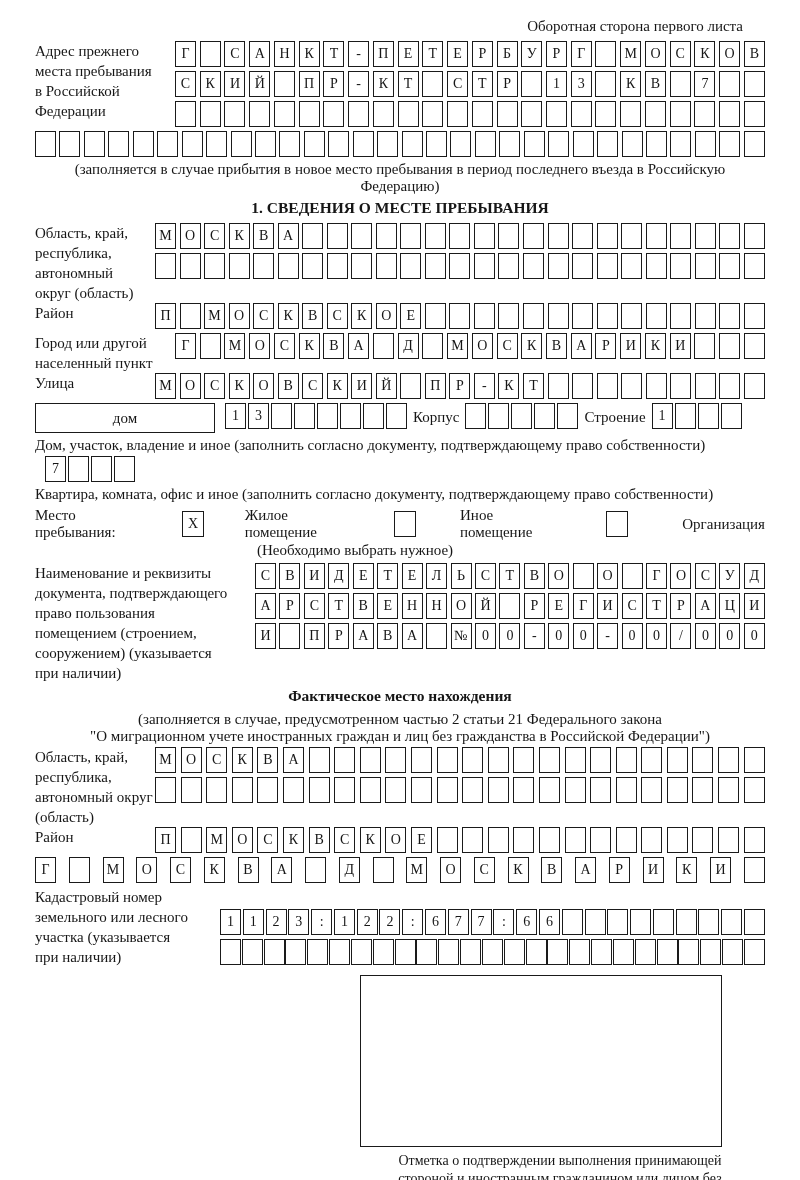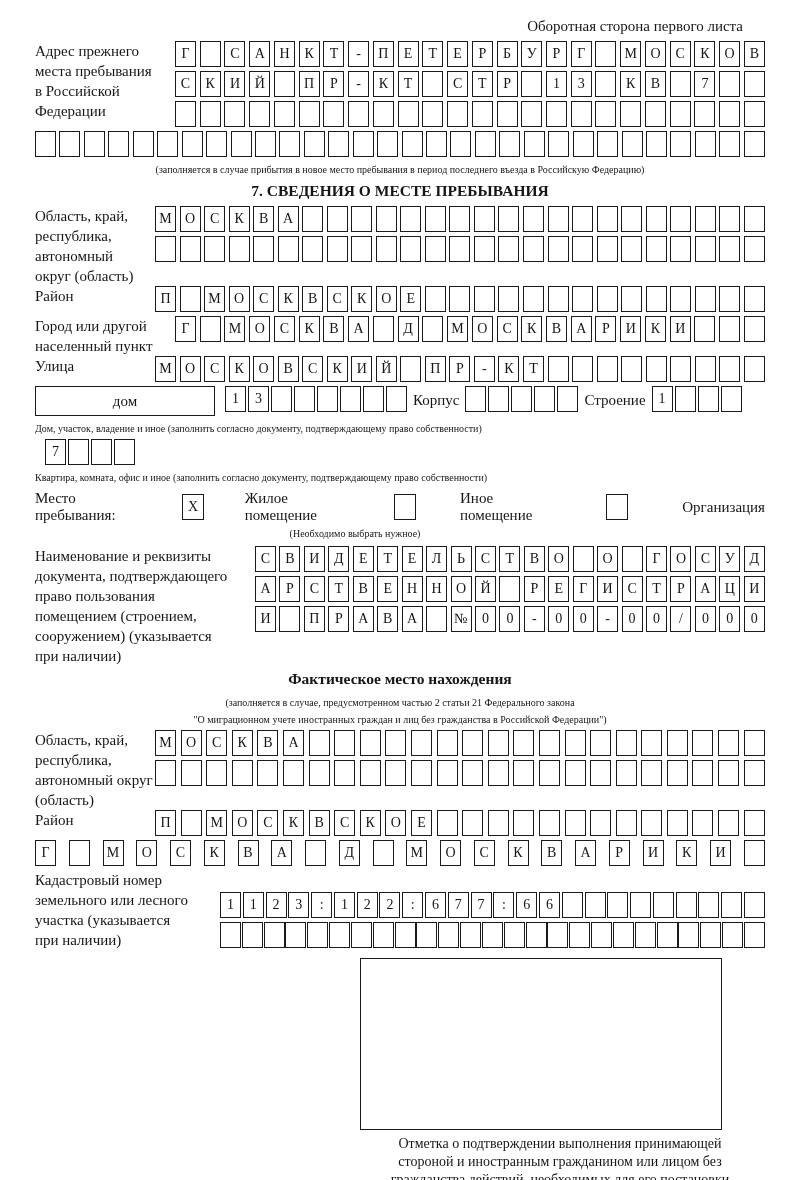--- a/index.html
+++ b/index.html
@@ -14,21 +14,21 @@
   .rows{flex:1;min-width:0;}
 
   .cells{display:flex;justify-content:space-between;margin-bottom:4px;}
   .cell{box-sizing:border-box;width:21px;height:26px;border:1.6px solid #1a1a1a;
         display:flex;align-items:center;justify-content:center;
         font-size:14px;line-height:1;flex-shrink:0;background:#fff;}
   .inline-cells{display:flex;gap:2px;}
 
   .w140{width:140px;} .w120{width:120px;} .w220{width:220px;} .w195{width:195px;} .w185{width:185px;}
 
-  .note{font-size:10px;line-height:17px;}
+  .note{font-size:15px;line-height:17px;}
   .center{text-align:center;}
   .heading{font-weight:bold;font-size:15.5px;text-align:center;margin:4px 0 6px 0;}
 
   .wide-box{box-sizing:border-box;border:1.8px solid #1a1a1a;height:30px;
         display:flex;align-items:center;justify-content:center;font-size:15px;flex-shrink:0;}
   .mini-label{font-size:15px;line-height:28px;padding:0 6px;flex-shrink:0;}
   .dom-row{display:flex;align-items:flex-start;margin-bottom:4px;}
 
   .check-row{display:flex;align-items:center;font-size:15px;margin-top:4px;gap:15px;}
   .checkbox{box-sizing:border-box;width:22px;height:26px;border:1.6px solid #1a1a1a;
@@ -162,21 +162,21 @@
       <div class="cell"></div>
       <div class="cell"></div>
       <div class="cell"></div>
       <div class="cell"></div>
       <div class="cell"></div>
       <div class="cell"></div>
       <div class="cell"></div>
     </div>
   <div class="note center">(заполняется в случае прибытия в новое место пребывания в период последнего въезда в Российскую Федерацию)</div>
 
-  <div class="heading">7. СВЕДЕНИЯ О МЕСТЕ ПРЕБЫВАНИЯ</div>
+  <div class="heading">1. СВЕДЕНИЯ О МЕСТЕ ПРЕБЫВАНИЯ</div>
 
   <div class="frow">
     <div class="flabel w120">Область, край,
 республика,
 автономный
 округ (область)</div>
     <div class="rows">
       <div class="cells">
           <div class="cell">М</div>
           <div class="cell">О</div>

